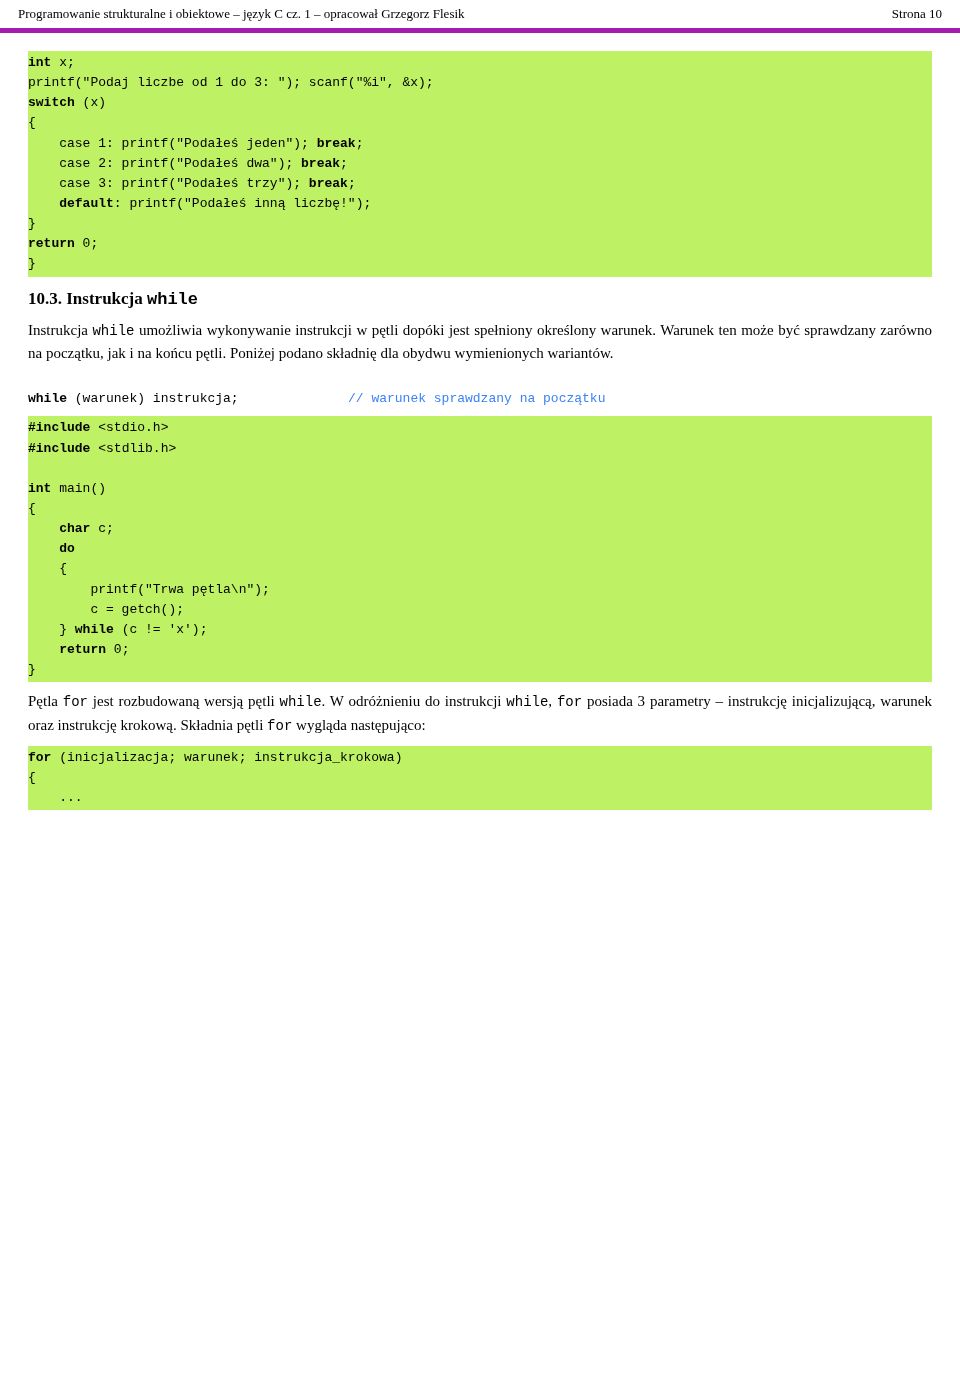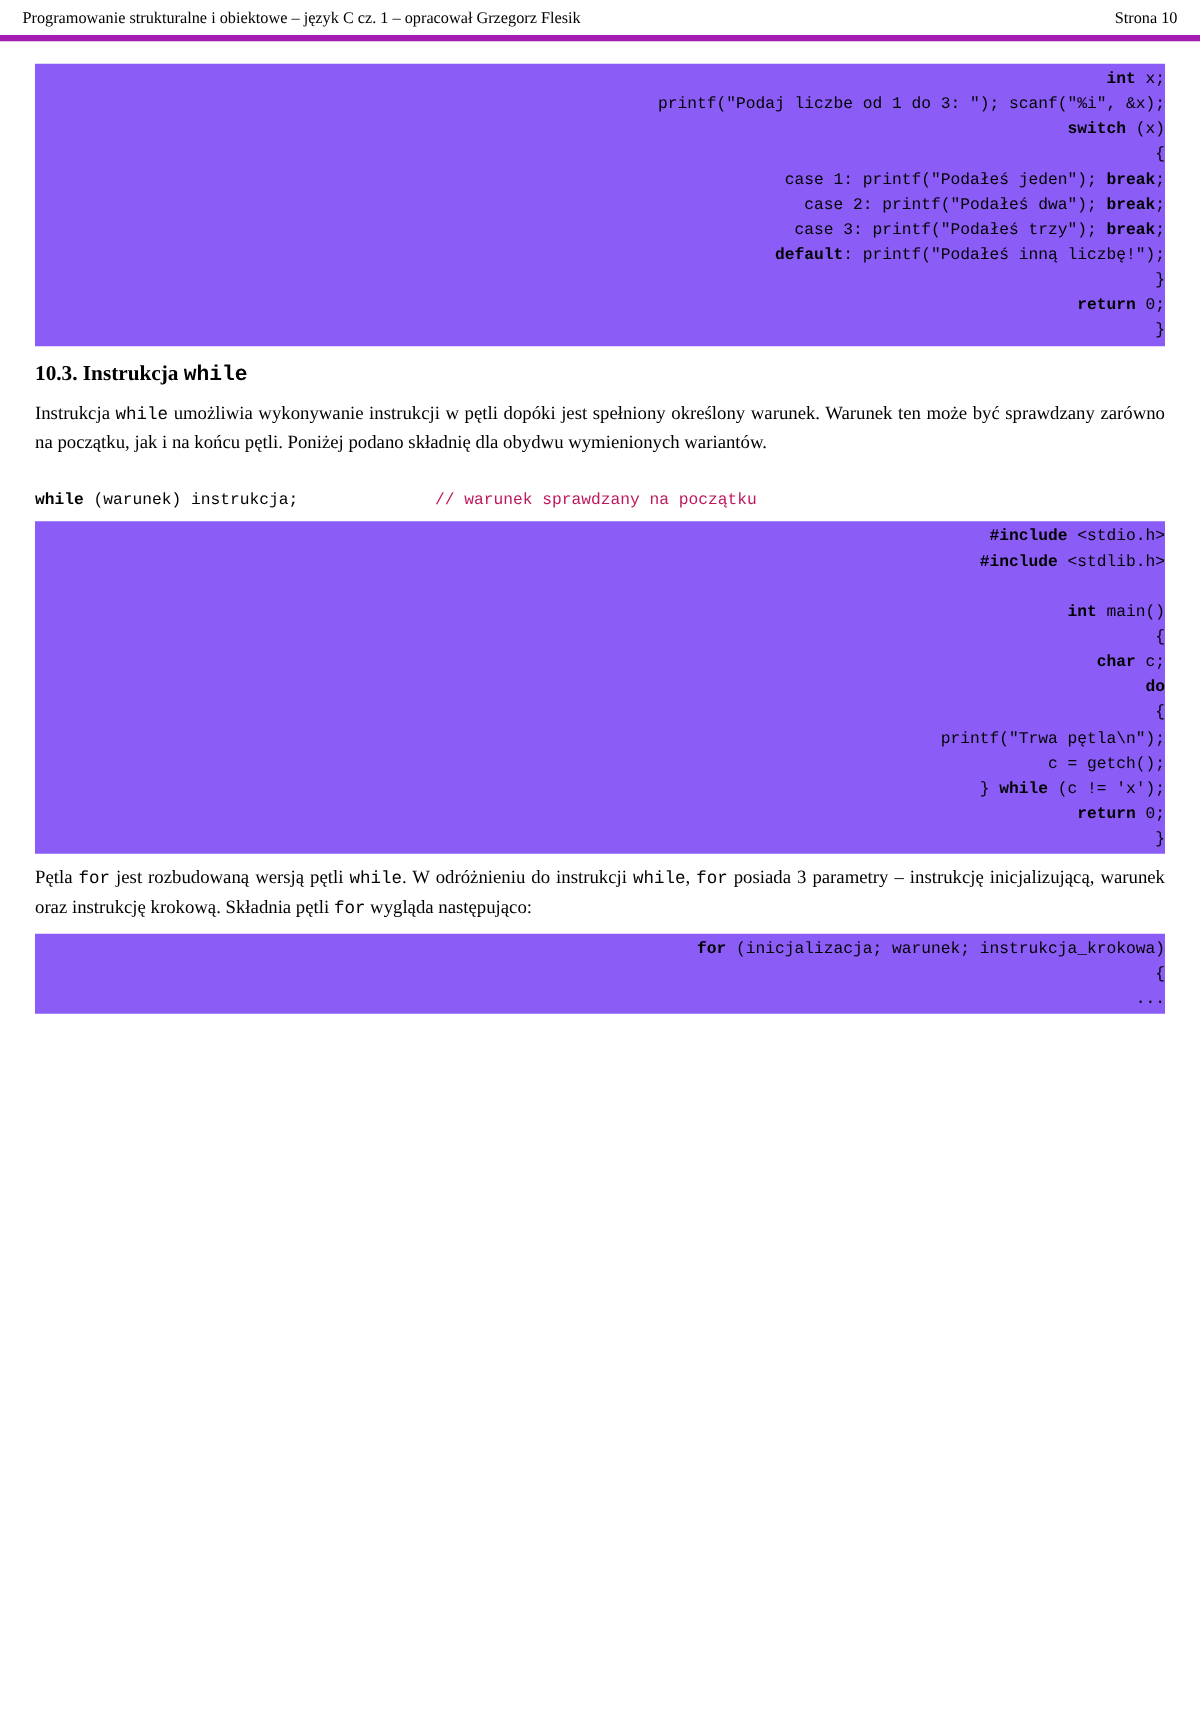--- a/index.html
+++ b/index.html
@@ -24,28 +24,27 @@
       font-size: 13px;
     }
     .page-content {
       padding: 10px 28px 20px 28px;
     }
     pre, code {
       font-family: "Courier New", Courier, monospace;
       font-size: 13px;
     }
     .code-block {
-      background: #8b5cf6;
+      background: #bef264;
       margin: 8px 0 8px 0;
       padding: 2px 0;
       white-space: pre;
       font-family: "Courier New", Courier, monospace;
       font-size: 13px;
       line-height: 1.55;
-      text-align: right;
     }
     .keyword {
       font-weight: bold;
     }
     .section-heading {
       font-size: 17px;
       font-weight: bold;
       margin: 12px 0 10px 0;
       font-family: "Times New Roman", Times, serif;
     }
@@ -68,21 +67,21 @@
       display: flex;
       align-items: baseline;
       margin: 3px 0;
       font-family: "Courier New", Courier, monospace;
       font-size: 13px;
     }
     .inline-code-left {
       min-width: 320px;
     }
     .inline-code-comment {
-      color: #be185d;
+      color: #3b82f6;
     }
   </style>
 </head>
 <body>
 
 <div class="page-header">
   <span>Programowanie strukturalne i obiektowe – język C cz. 1 – opracował Grzegorz Flesik</span>
   <span>Strona 10</span>
 </div>
 

